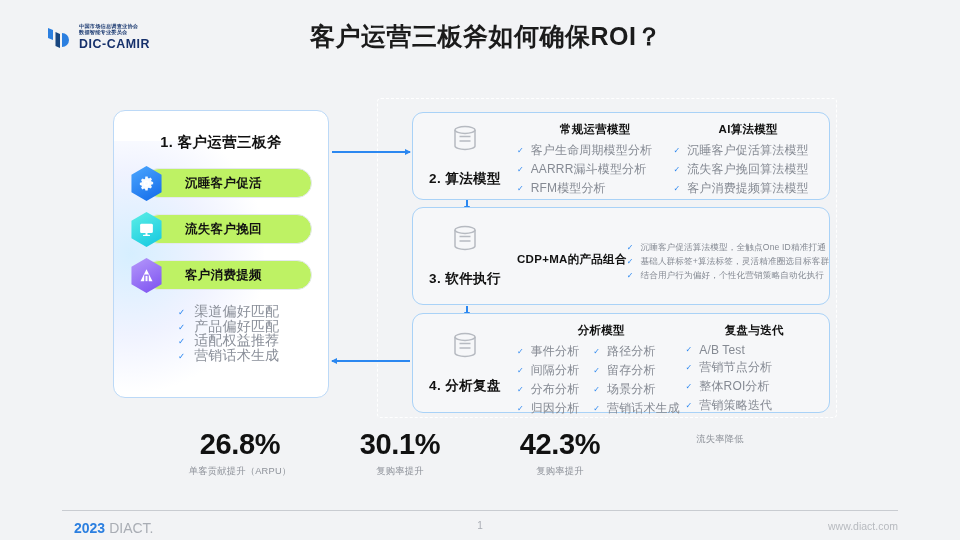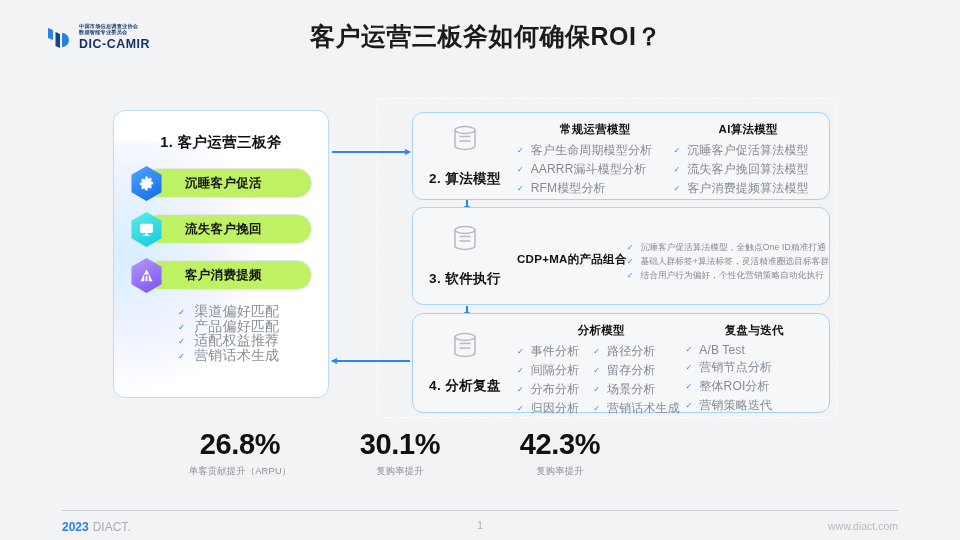--- a/index.html
+++ b/index.html
@@ -128,21 +128,21 @@
 
   
   .stats { position:absolute; left:160px; top:428px; width:640px; display:flex; }
   .stat { flex:1; text-align:center; }
   .stat-val { font-size:29px; font-weight:700; color:#111; letter-spacing:-.3px; line-height:1.12; }
   .stat-lbl { font-size:9.3px; color:#8d9199; margin-top:5px; letter-spacing:.2px; }
 
   
   .footer-rule { position:absolute; left:62px; top:510px; width:836px; height:1px; background:#c9ccd1; }
   .footer { position:absolute; left:62px; top:520px; width:836px; height:18px; }
-  .f-left { position:absolute; left:0; top:0; font-size:12px; }
+  .f-left { position:absolute; left:12px; top:0; font-size:14px; }
   .f-year { color:#2b7fe0; font-weight:700; }
   .f-brand { color:#a9adb4; margin-left:4px; }
   .f-page { position:absolute; left:0; top:0; width:836px; text-align:center; font-size:10px; color:#a9adb4; }
   .f-url { position:absolute; right:0; top:0; font-size:10.5px; color:#b7babf; }
 </style>
 </head>
 <body>
 
 <div class="header">
 
@@ -394,20 +394,21 @@
   </div>
   <div class="stat">
     <div class="stat-val">30.1%</div>
     <div class="stat-lbl">复购率提升</div>
   </div>
   <div class="stat">
     <div class="stat-val">42.3%</div>
     <div class="stat-lbl">复购率提升</div>
   </div>
   <div class="stat">
+    <div class="stat-lbl">流失率降低</div>
   </div>
 </div>
 
 <div class="footer-rule"></div>
 <div class="footer">
   <div class="f-page">1</div>
   <div class="f-left">
     <span class="f-year">2023</span><span class="f-brand">DIACT.</span>
   </div>
   <div class="f-url">www.diact.com</div>

